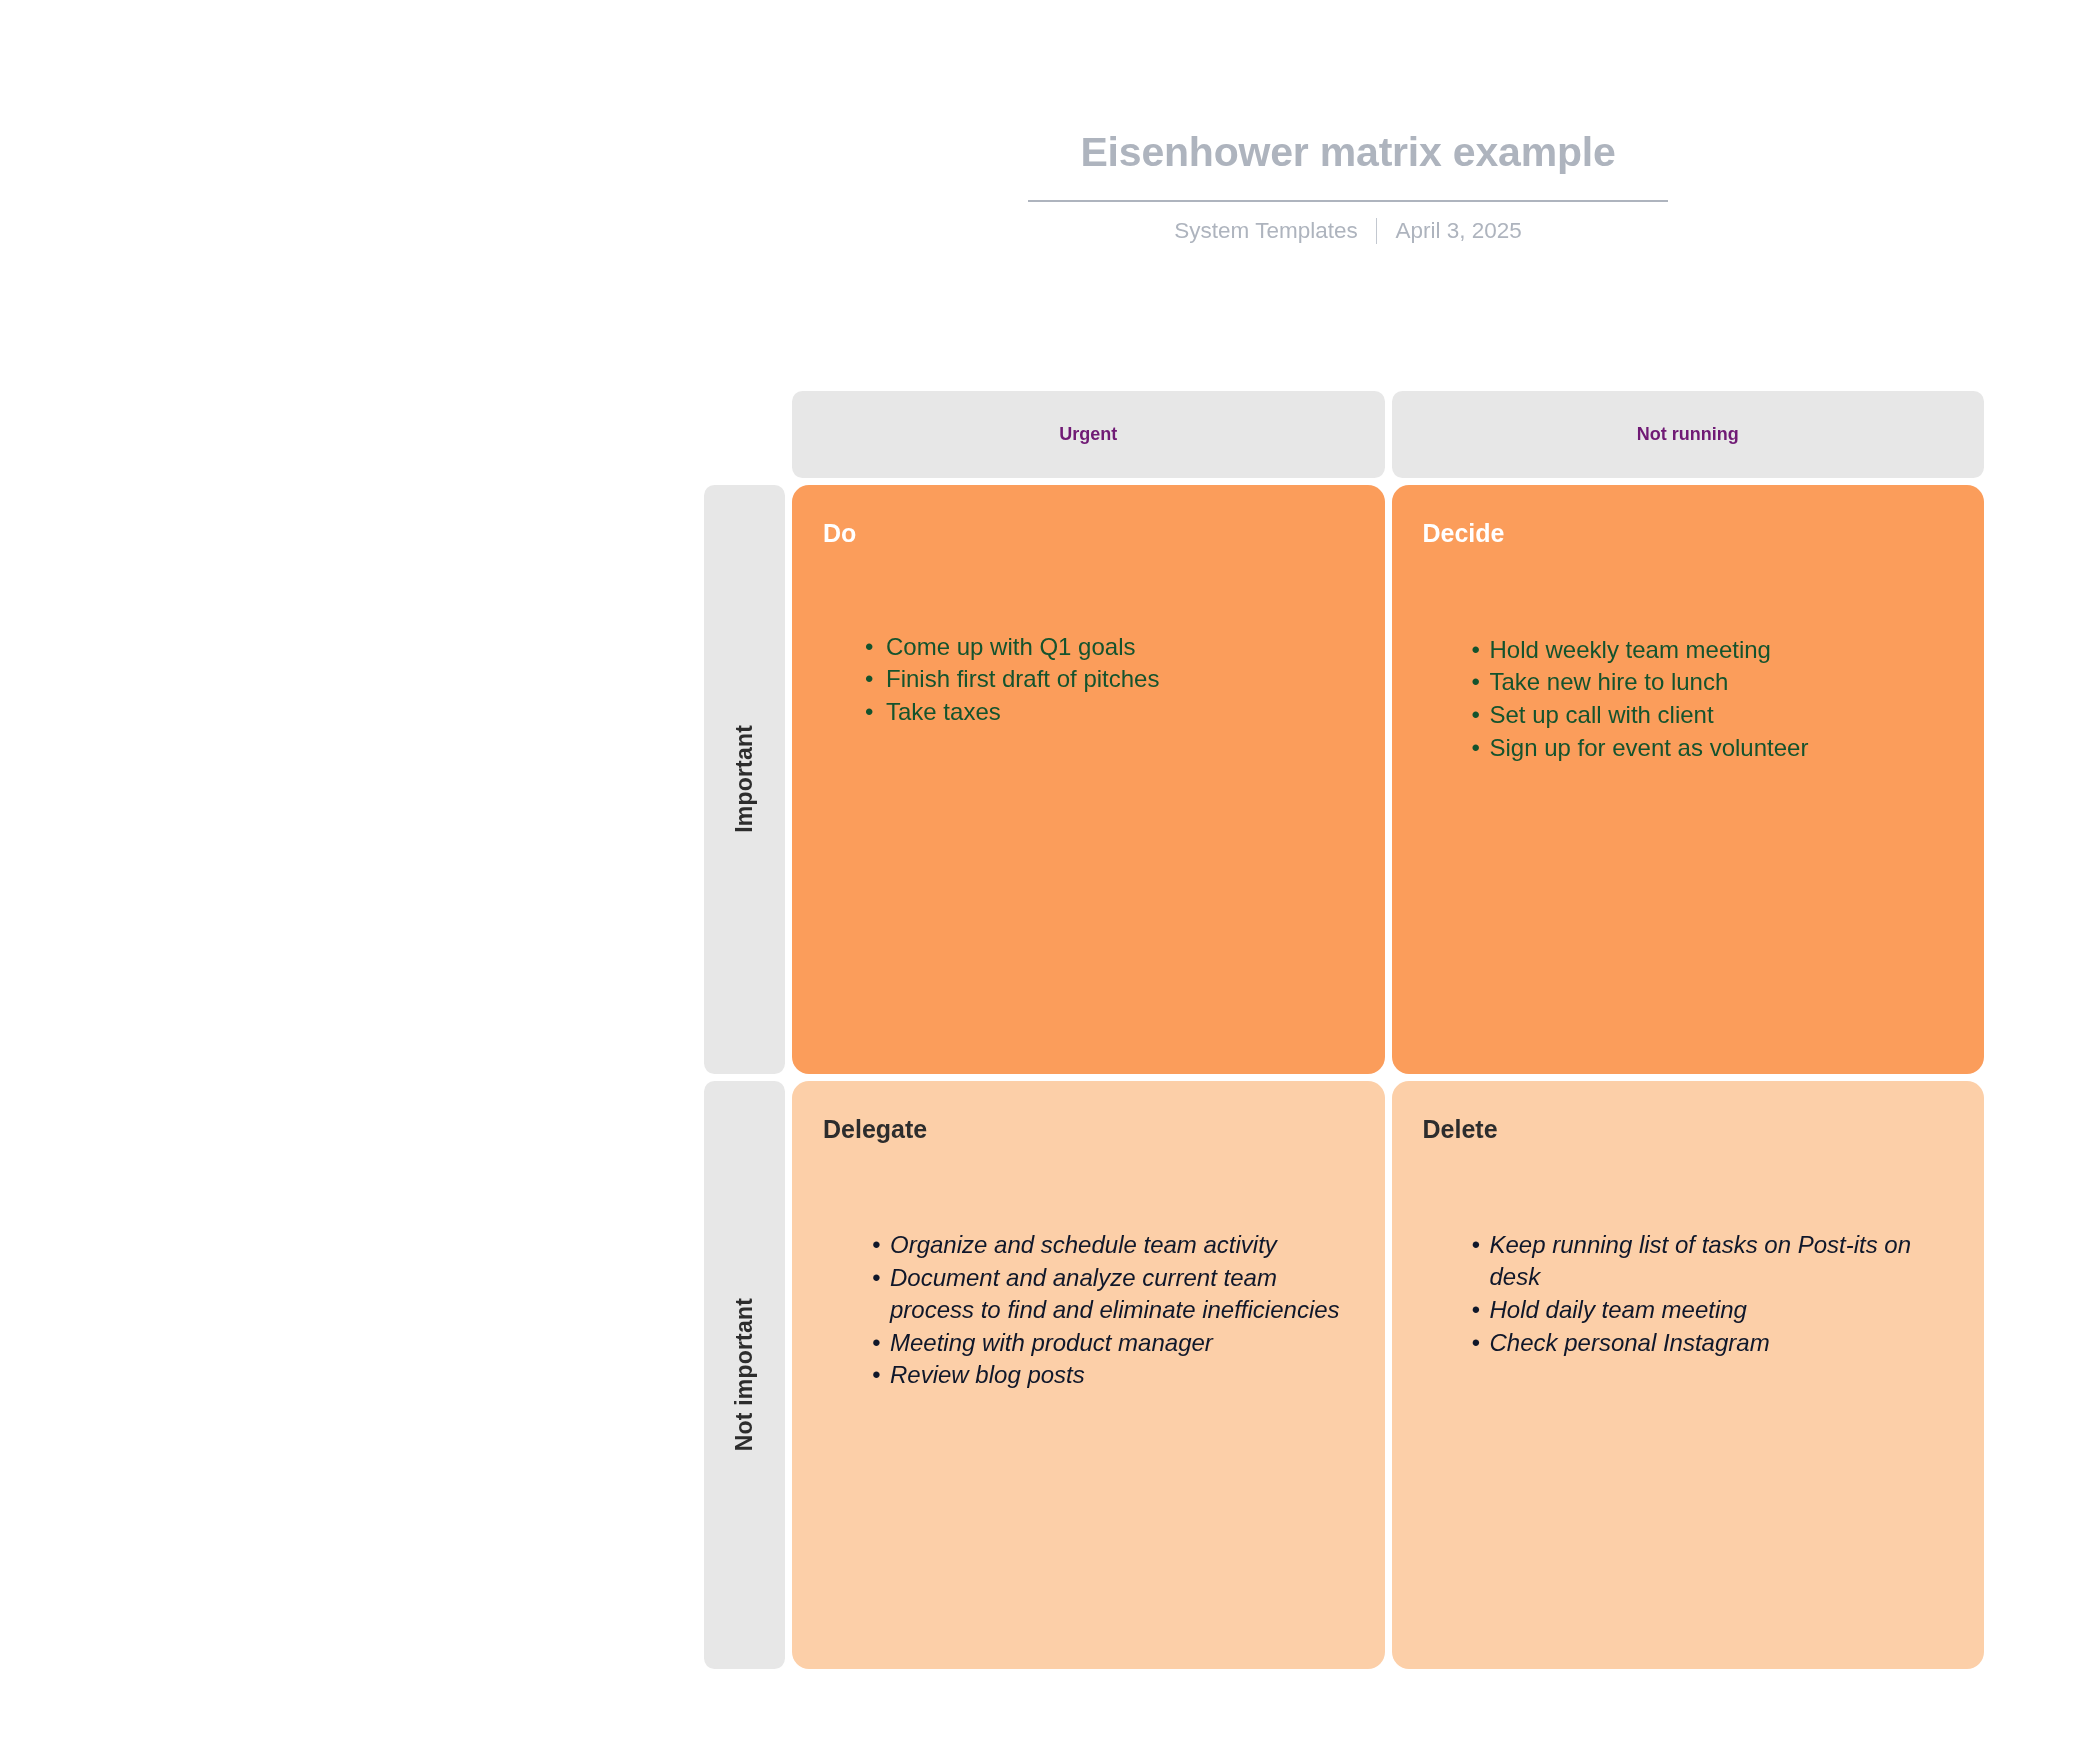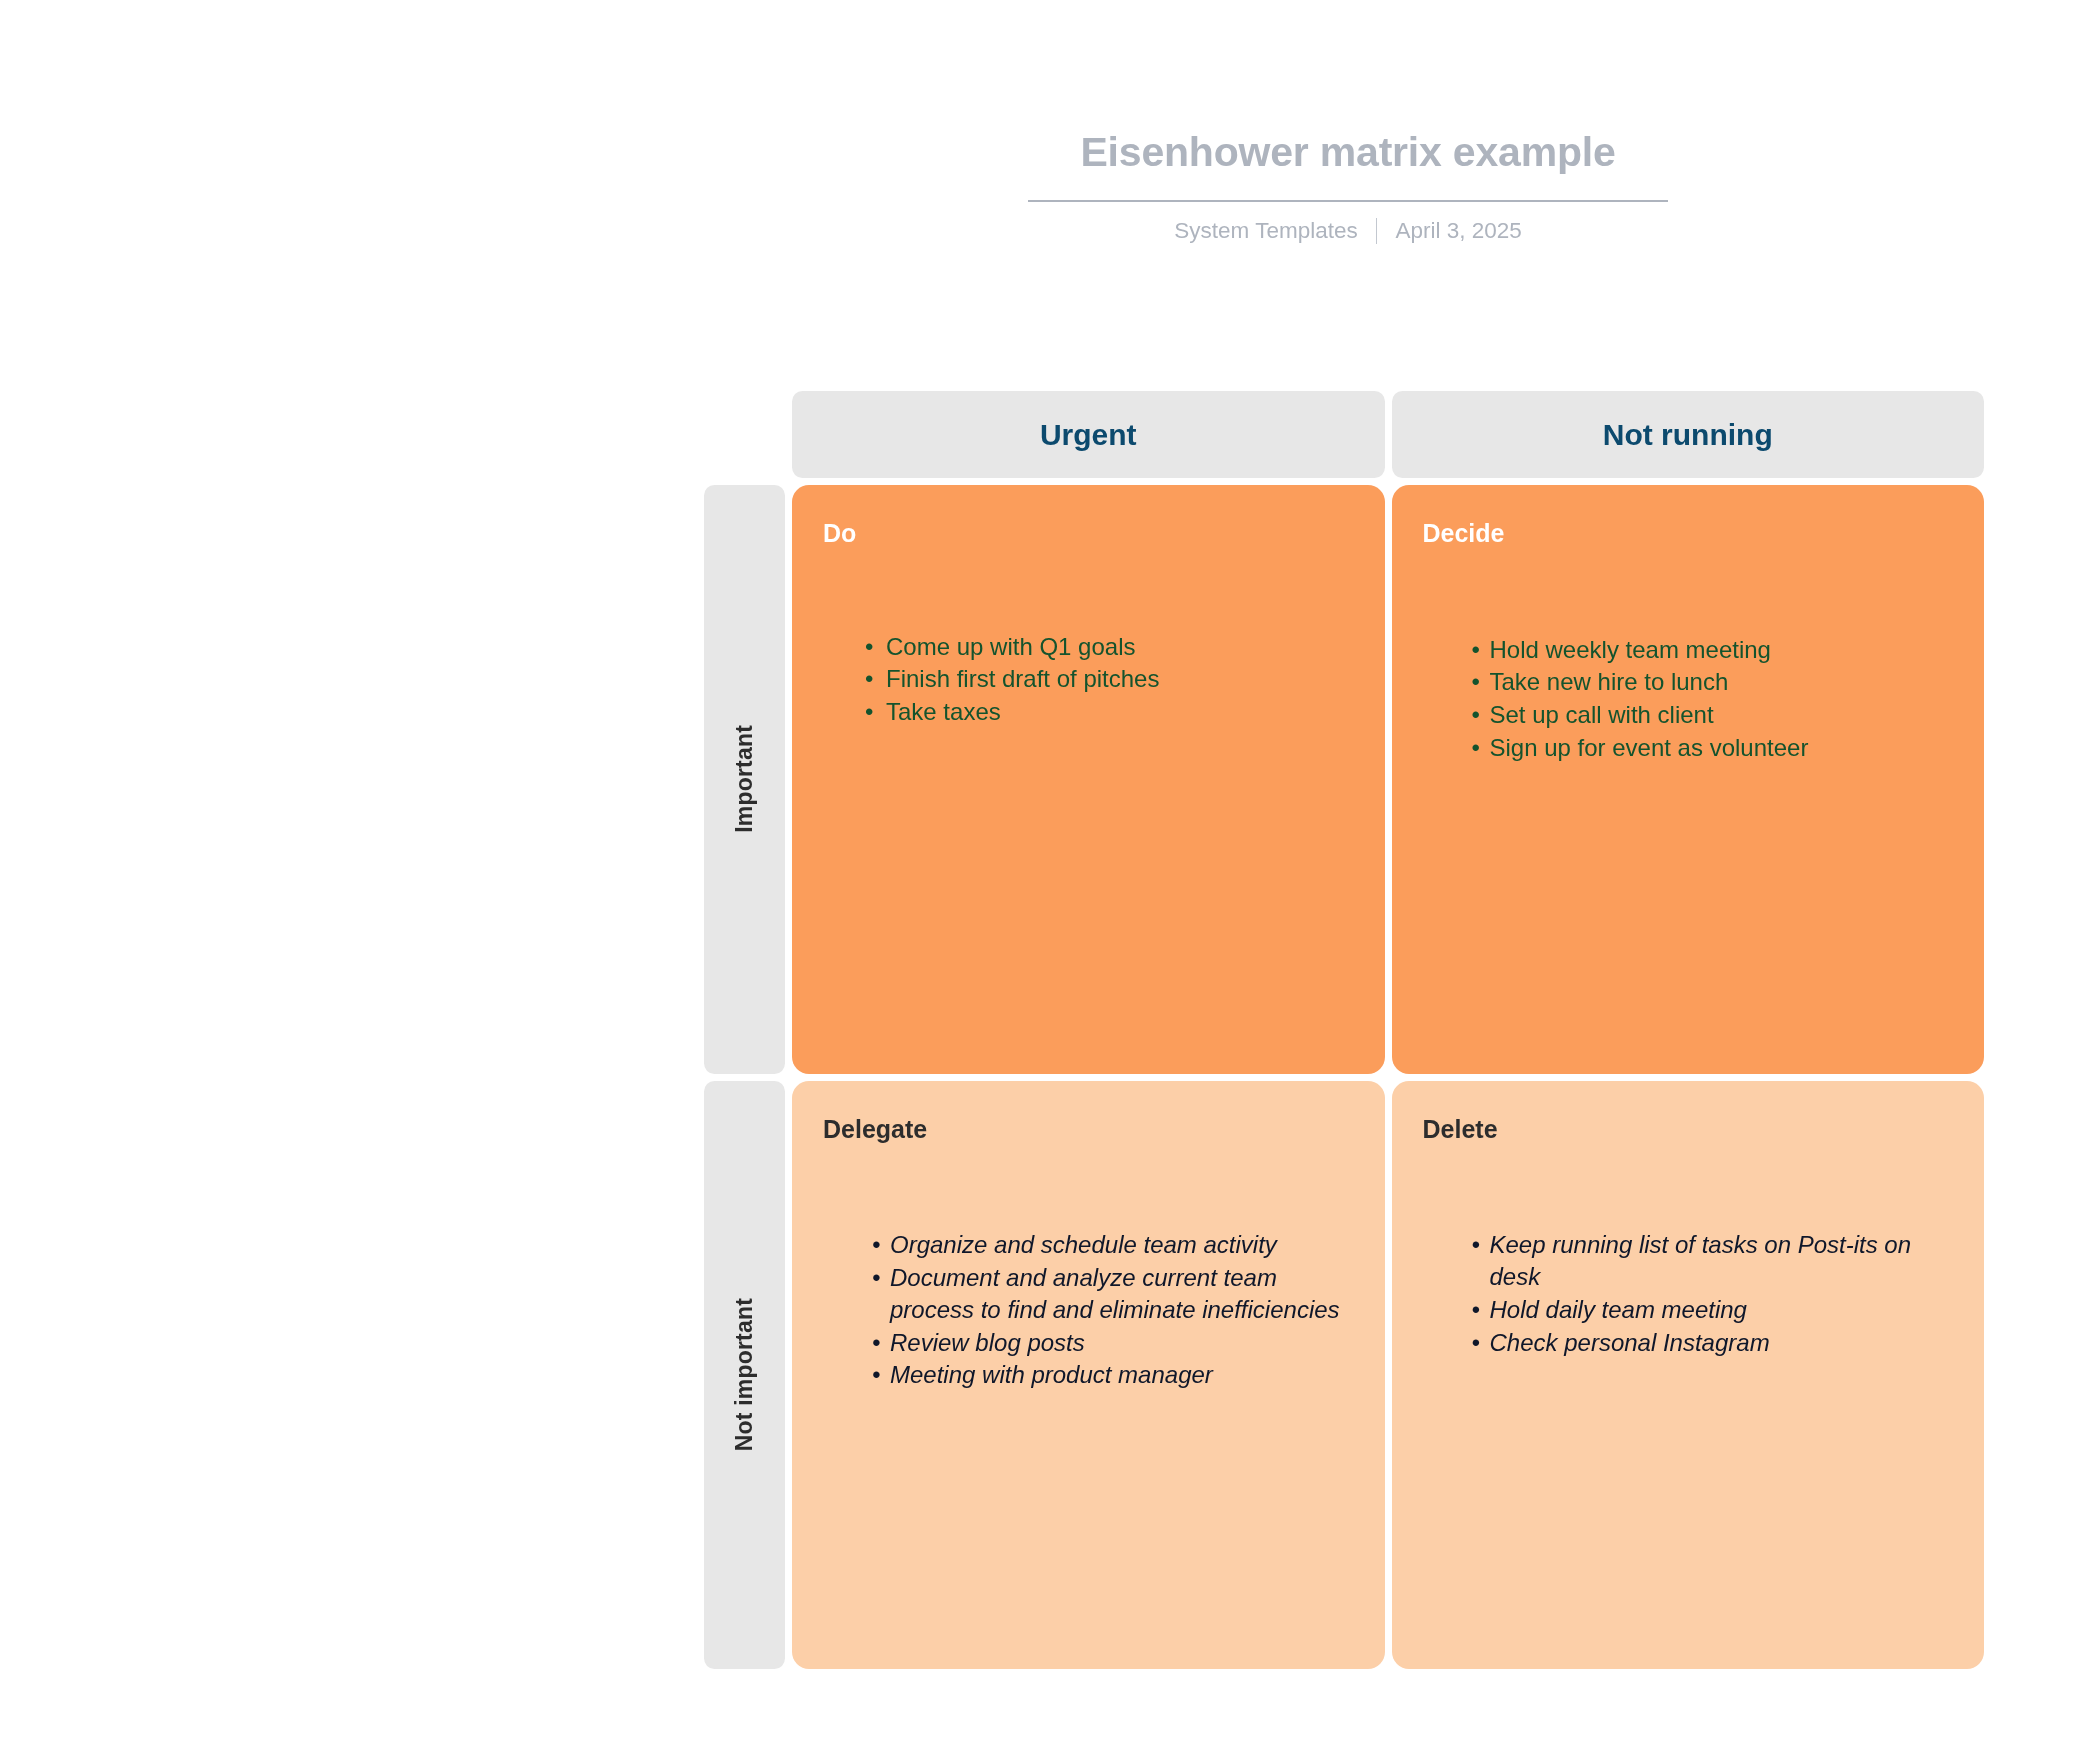--- a/index.html
+++ b/index.html
@@ -73,23 +73,23 @@
     grid-column: 1;
     grid-row: 1;
   }
 
   .col-head {
     background: #e7e7e7;
     border-radius: 10.4px;
     display: flex;
     align-items: center;
     justify-content: center;
-    font-size: 30px;
-    font-weight: bold;
-    color: #0c4a6e;
+    font-size: 18px;
+    font-weight: bold;
+    color: #701a75;
   }
 
   .row-head {
     background: #e7e7e7;
     border-radius: 10.4px;
     display: flex;
     align-items: center;
     justify-content: center;
   }
   .row-head span {
@@ -197,22 +197,22 @@
 
   <div class="row-head">
     <span>Not important</span>
   </div>
 
   <div class="quad quad-light quad-delegate">
     <div class="quad-title">Delegate</div>
     <ul class="quad-list">
       <li>Organize and schedule team activity</li>
       <li>Document and analyze current team process to find and eliminate inefficiencies</li>
+      <li>Meeting with product manager</li>
       <li>Review blog posts</li>
-      <li>Meeting with product manager</li>
     </ul>
   </div>
 
   <div class="quad quad-light quad-delete">
     <div class="quad-title">Delete</div>
     <ul class="quad-list">
       <li>Keep running list of tasks on Post-its on desk</li>
       <li>Hold daily team meeting</li>
       <li>Check personal Instagram</li>
     </ul>

